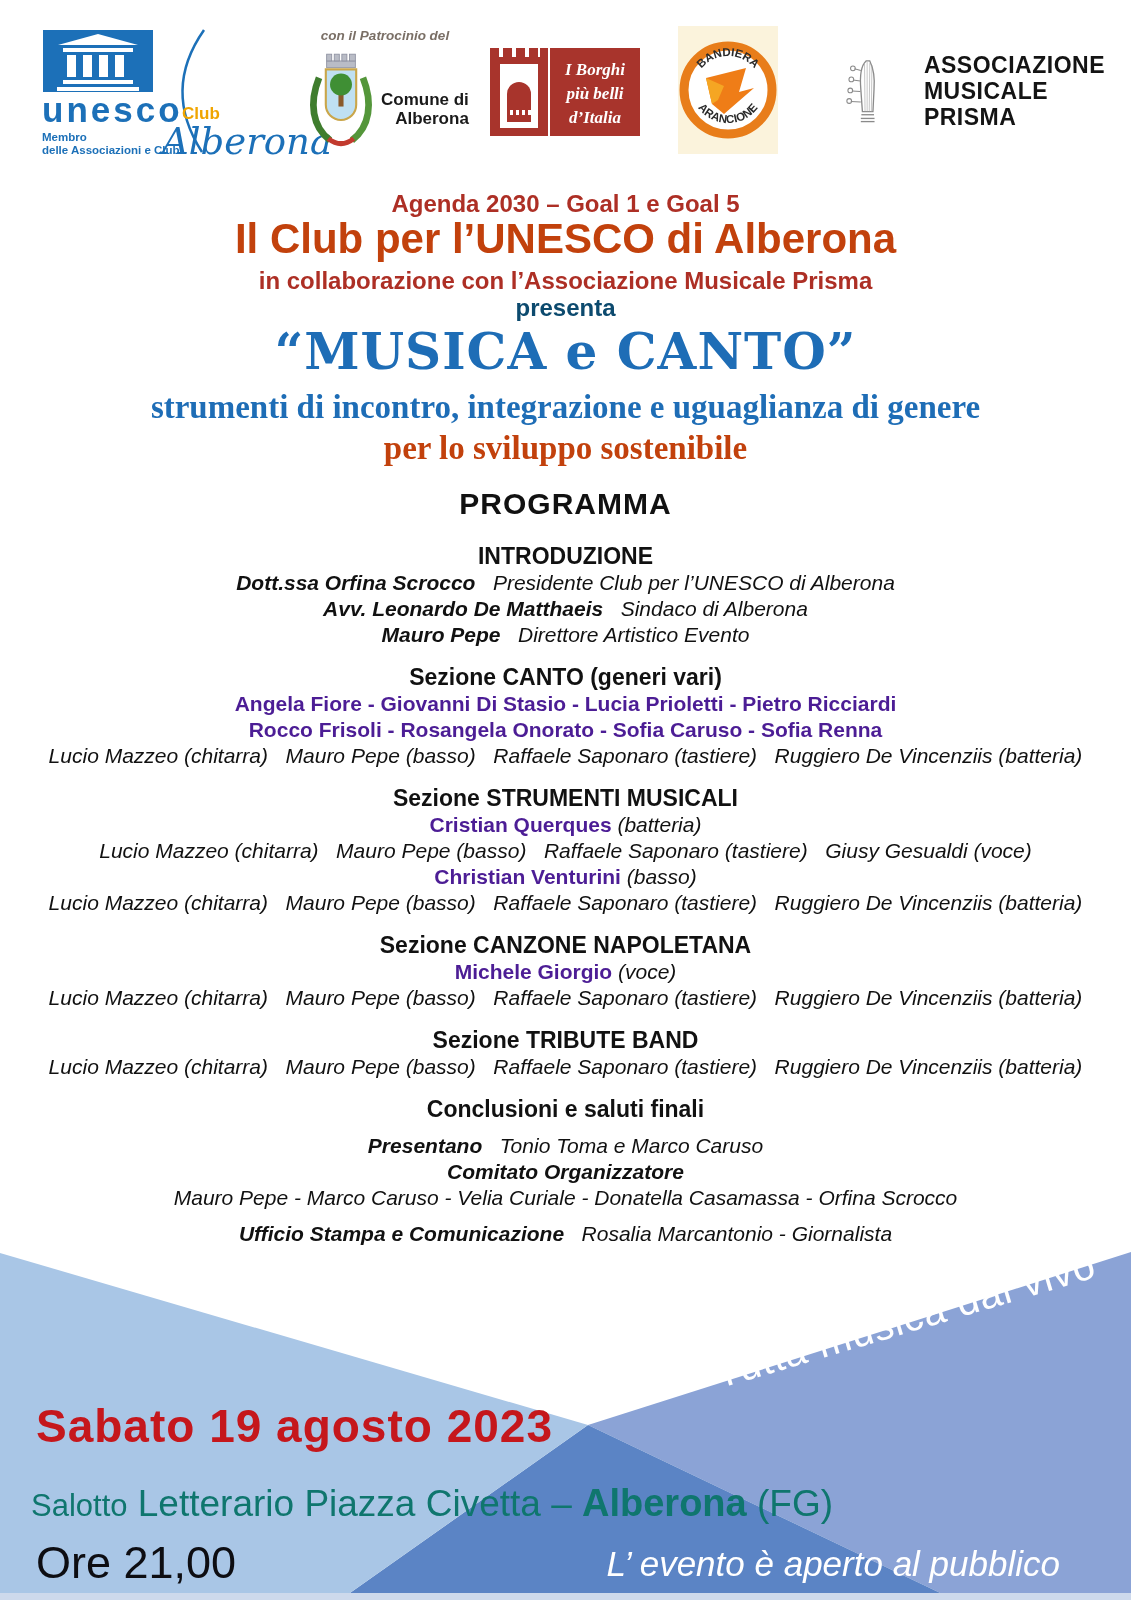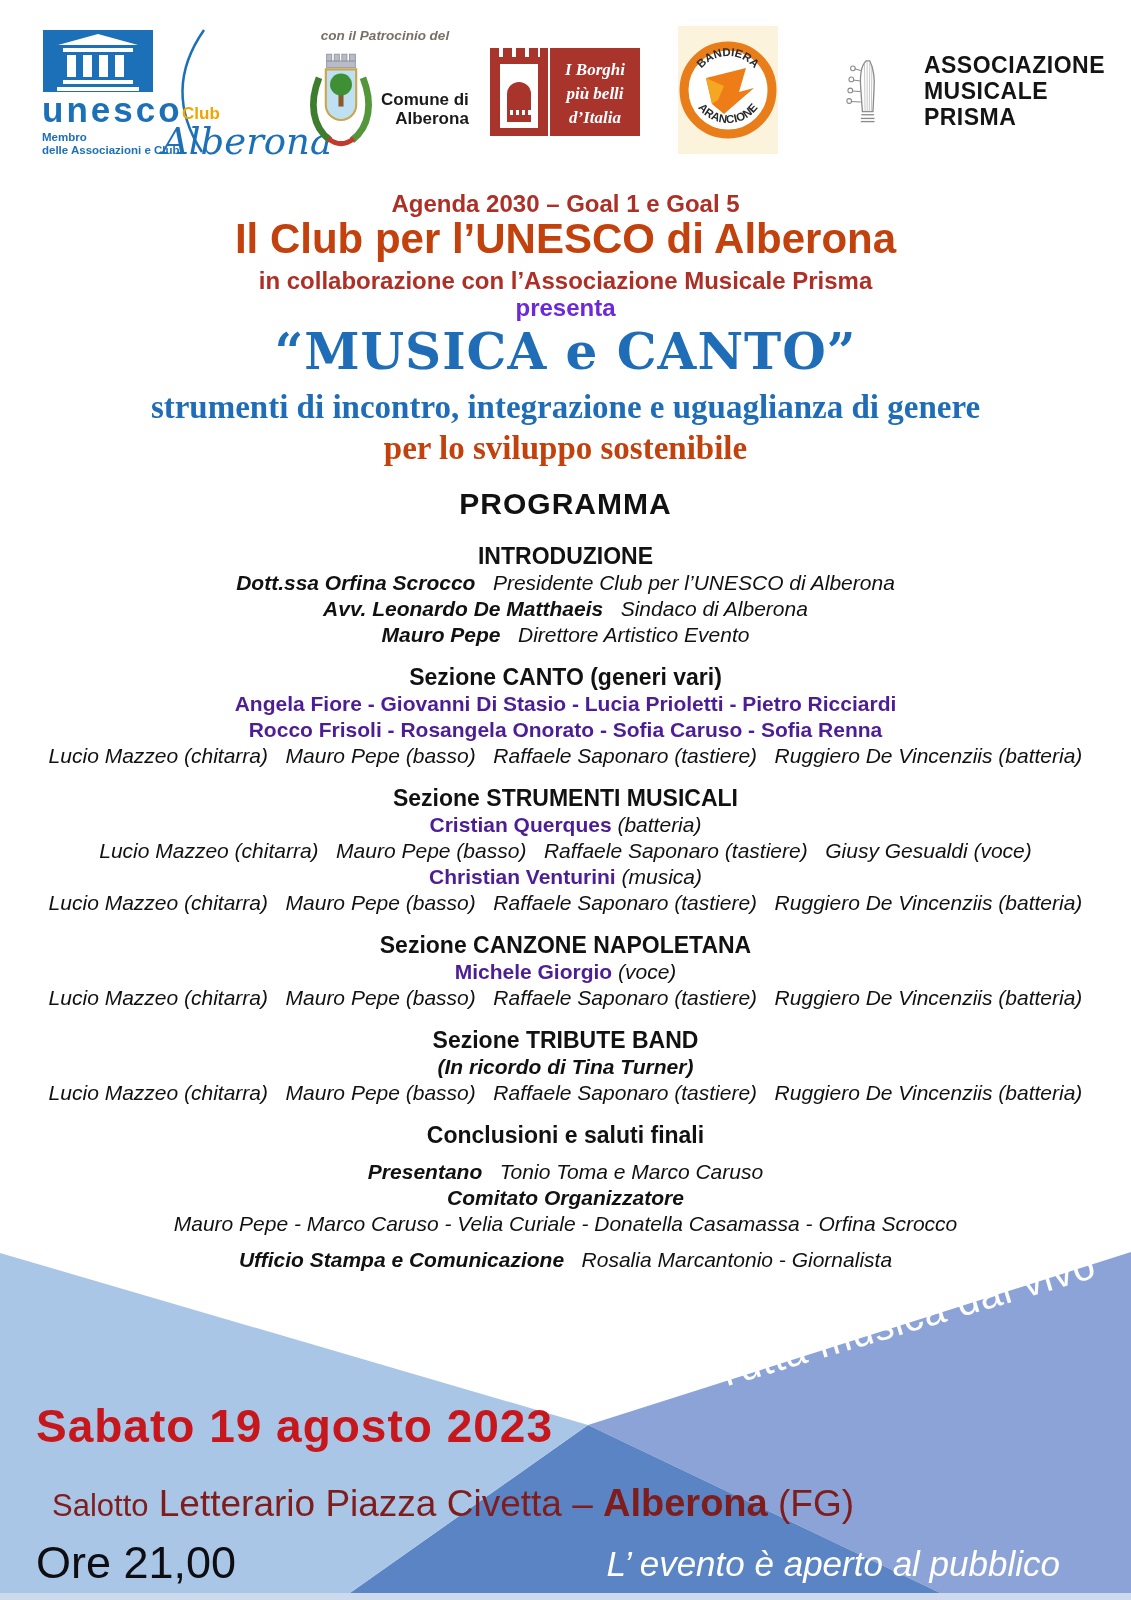--- a/index.html
+++ b/index.html
@@ -27,21 +27,21 @@
               font-family:"Liberation Serif",serif;font-style:italic;font-weight:bold;
               font-size:17px;line-height:24px;padding-top:10px;box-sizing:border-box;}
   .bandiera-block{left:678px;top:26px;width:100px;height:128px;background:#fbf3dc;}
   .prisma-block{left:845px;top:30px;width:260px;height:122px;display:flex;align-items:center;gap:34px;}
   .prisma-text{margin-left:8px;font-size:23px;font-weight:bold;color:#141414;line-height:26px;letter-spacing:0.5px;}
 
   
   .h-agenda{top:190px;font-size:24px;color:#ad2f25;font-weight:bold;}
   .h-club{top:215px;font-size:42px;color:#c2410c;font-weight:bold;line-height:48px;}
   .h-collab{top:267px;font-size:24px;color:#ad2f25;font-weight:bold;}
-  .h-presenta{top:294px;font-size:24px;color:#6d28d9;font-weight:bold;}
+  .h-presenta{top:294px;font-size:24px;color:#0c4a6e;font-weight:bold;}
   .t-main{top:323px;font-size:50px;font-weight:bold;color:#1e6db6;line-height:58px;
           font-family:"DejaVu Serif",serif;letter-spacing:1px;}
   .t-sub1{top:389px;font-size:33px;font-weight:bold;color:#1e6db6;font-family:"Liberation Serif",serif;}
   .t-sub2{top:430px;font-size:33px;font-weight:bold;color:#c2410c;font-family:"Liberation Serif",serif;}
 
   
   .program{top:487px;left:0;right:0;text-align:center;font-size:21px;color:#111;}
   .program-heading{font-size:30px;font-weight:bold;line-height:34px;margin-bottom:22px;letter-spacing:1px;}
   .section-title{font-size:23px;font-weight:bold;line-height:27px;margin-top:16px;}
   .program-line{line-height:26px;white-space:pre-wrap;}
@@ -52,21 +52,21 @@
 
   
   .tri{position:absolute;left:0;top:0;width:1131px;height:1600px;}
   .tri-periwinkle{background:#8ba3d6;clip-path:polygon(588px 1425px,1131px 1252px,1131px 1600px,955px 1600px);}
   .tri-dark{background:#5b84c5;clip-path:polygon(588px 1425px,955px 1600px,340px 1600px);}
   .tri-light{background:#a9c6e6;clip-path:polygon(0px 1253px,588px 1425px,340px 1600px,0px 1600px);}
   .bottom-strip{position:absolute;left:0;bottom:0;width:100%;height:7px;background:#cdd9ec;}
   .ribbon{left:690px;top:1297px;width:430px;text-align:center;color:#fff;font-size:40px;
           transform:rotate(-16.5deg);letter-spacing:1px;}
   .f-date{left:36px;top:1399px;font-size:46px;font-weight:bold;color:#c5171c;letter-spacing:1px;}
-  .f-venue{left:52px;top:1482px;font-size:37px;color:#7f1d1d;white-space:pre-wrap;}
+  .f-venue{left:31px;top:1482px;font-size:37px;color:#0f766e;white-space:pre-wrap;}
   .f-venue .small{font-size:31px;}
   .f-venue .town{font-weight:bold;font-size:38px;}
   .f-time{left:36px;top:1537px;font-size:45px;color:#0d0d12;}
   .f-note{left:580px;top:1544px;width:480px;text-align:right;color:#fff;font-size:35px;font-style:italic;}
 </style>
 </head>
 <body>
 
 <div class="page">
 
@@ -212,27 +212,26 @@
         <div class="program-line"><span class="sp-bi">Dott.ssa Orfina Scrocco</span><span class="sp-i">   Presidente Club per l’UNESCO di Alberona</span></div>
         <div class="program-line"><span class="sp-bi">Avv. Leonardo De Matthaeis</span><span class="sp-i">   Sindaco di Alberona</span></div>
         <div class="program-line"><span class="sp-bi">Mauro Pepe</span><span class="sp-i">   Direttore Artistico Evento</span></div>
         <div class="section-title">Sezione CANTO (generi vari)</div>
         <div class="program-line"><span class="sp-rb">Angela Fiore - Giovanni Di Stasio - Lucia Prioletti - Pietro Ricciardi</span></div>
         <div class="program-line"><span class="sp-rb">Rocco Frisoli - Rosangela Onorato - Sofia Caruso - Sofia Renna</span></div>
         <div class="program-line"><span class="sp-i">Lucio Mazzeo (chitarra)   Mauro Pepe (basso)   Raffaele Saponaro (tastiere)   Ruggiero De Vincenziis (batteria)</span></div>
         <div class="section-title">Sezione STRUMENTI MUSICALI</div>
         <div class="program-line"><span class="sp-rb">Cristian Querques</span><span class="sp-i"> (batteria)</span></div>
         <div class="program-line"><span class="sp-i">Lucio Mazzeo (chitarra)   Mauro Pepe (basso)   Raffaele Saponaro (tastiere)   Giusy Gesualdi (voce)</span></div>
-        <div class="program-line"><span class="sp-rb">Christian Venturini</span><span class="sp-i"> (musica)</span></div>
+        <div class="program-line"><span class="sp-rb">Christian Venturini</span><span class="sp-i"> (basso)</span></div>
         <div class="program-line"><span class="sp-i">Lucio Mazzeo (chitarra)   Mauro Pepe (basso)   Raffaele Saponaro (tastiere)   Ruggiero De Vincenziis (batteria)</span></div>
         <div class="section-title">Sezione CANZONE NAPOLETANA</div>
         <div class="program-line"><span class="sp-rb">Michele Giorgio</span><span class="sp-i"> (voce)</span></div>
         <div class="program-line"><span class="sp-i">Lucio Mazzeo (chitarra)   Mauro Pepe (basso)   Raffaele Saponaro (tastiere)   Ruggiero De Vincenziis (batteria)</span></div>
         <div class="section-title">Sezione TRIBUTE BAND</div>
-        <div class="program-line"><span class="sp-bi">(In ricordo di Tina Turner)</span></div>
         <div class="program-line"><span class="sp-i">Lucio Mazzeo (chitarra)   Mauro Pepe (basso)   Raffaele Saponaro (tastiere)   Ruggiero De Vincenziis (batteria)</span></div>
         <div class="section-title">Conclusioni e saluti finali</div>
         <div class="program-line gap"><span class="sp-bi">Presentano</span><span class="sp-i">   Tonio Toma e Marco Caruso</span></div>
         <div class="program-line"><span class="sp-bi">Comitato Organizzatore</span></div>
         <div class="program-line"><span class="sp-i">Mauro Pepe - Marco Caruso - Velia Curiale - Donatella Casamassa - Orfina Scrocco</span></div>
         <div class="program-line gap"><span class="sp-bi">Ufficio Stampa e Comunicazione</span><span class="sp-i">   Rosalia Marcantonio - Giornalista</span></div>
       </div>
   </div>
 
   <div class="tri tri-periwinkle"></div>

